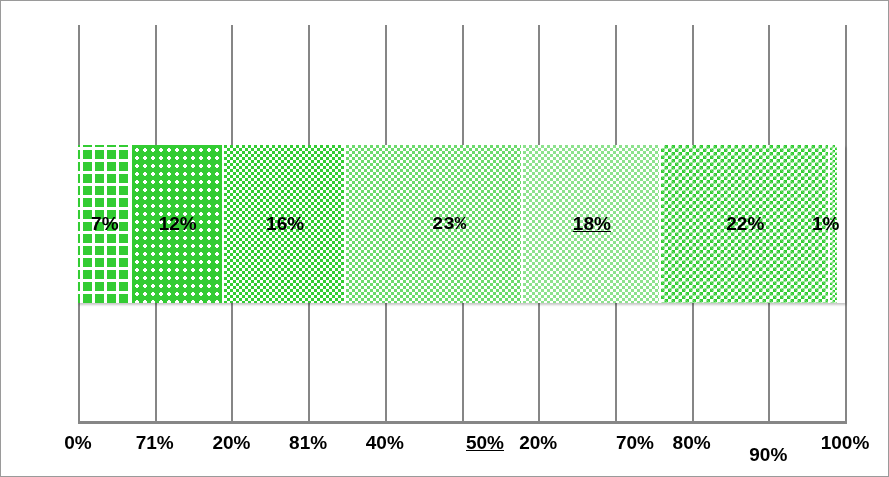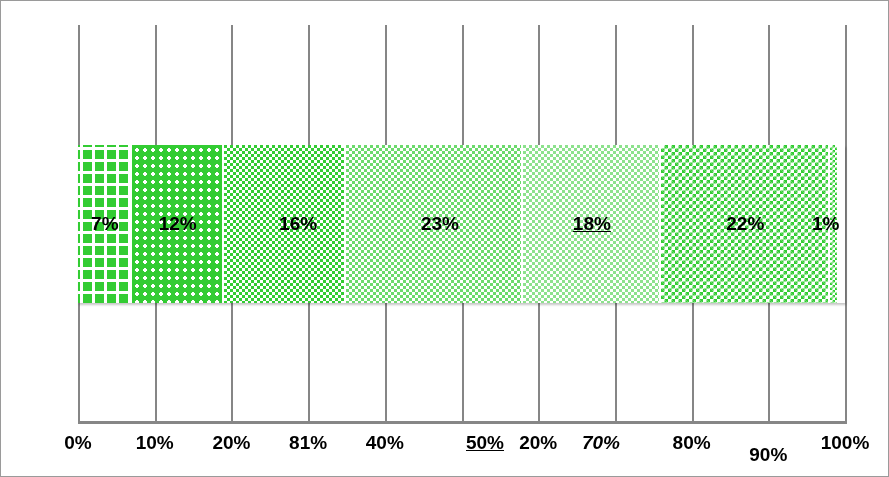--- a/index.html
+++ b/index.html
@@ -198,34 +198,34 @@
         <div class="segment pat-p5" style="left: 444.86px; width: 138.06px;"></div>
         <div class="segment pat-p6" style="left: 582.92px; width: 168.74px;"></div>
         <div class="segment pat-p7" style="left: 751.66px; width: 7.67px;"></div>
       </div>
 
   </div>
 
   <div id="data-labels">
       <div class="data-label" style="left: 58.845px; width: 90px;">7%</div>
       <div class="data-label" style="left: 131.71px; width: 90px;">12%</div>
-      <div class="data-label" style="left: 239.09px; width: 90px; margin-left: 13px;">16%</div>
-      <div class="data-label" style="left: 394px; width: 90px;">23%</div>
+      <div class="data-label" style="left: 239.09px; width: 90px;">16%</div>
+      <div class="data-label" style="left: 403px; width: 90px; font-family: Liberation Mono, monospace;">23%</div>
       <div class="data-label" style="left: 545.89px; width: 90px; text-decoration: underline;">18%</div>
       <div class="data-label" style="left: 699.29px; width: 90px;">22%</div>
       <div class="data-label" style="left: 779.66px; width: 90px;">1%</div>
     </div>
 
   <div id="tick-labels">
       <div class="tick-label" style="left: 37px;">0%</div>
-      <div class="tick-label" style="left: 113.7px;">10%</div>
+      <div class="tick-label" style="left: 113.7px;">71%</div>
       <div class="tick-label" style="left: 190.4px;">20%</div>
       <div class="tick-label" style="left: 267.1px;">81%</div>
       <div class="tick-label" style="left: 343.8px;">40%</div>
       <div class="tick-label" style="left: 444px; text-decoration: underline;">50%</div>
       <div class="tick-label" style="left: 497.2px;">20%</div>
-      <div class="tick-label" style="left: 560px; font-style: italic;">70%</div>
+      <div class="tick-label" style="left: 594px;">70%</div>
       <div class="tick-label" style="left: 650.6px;">80%</div>
       <div class="tick-label" style="left: 727.3px; margin-top: 12px;">90%</div>
       <div class="tick-label" style="left: 804px;">100%</div>
     </div>
 
 </div>
 
 </body></html>

